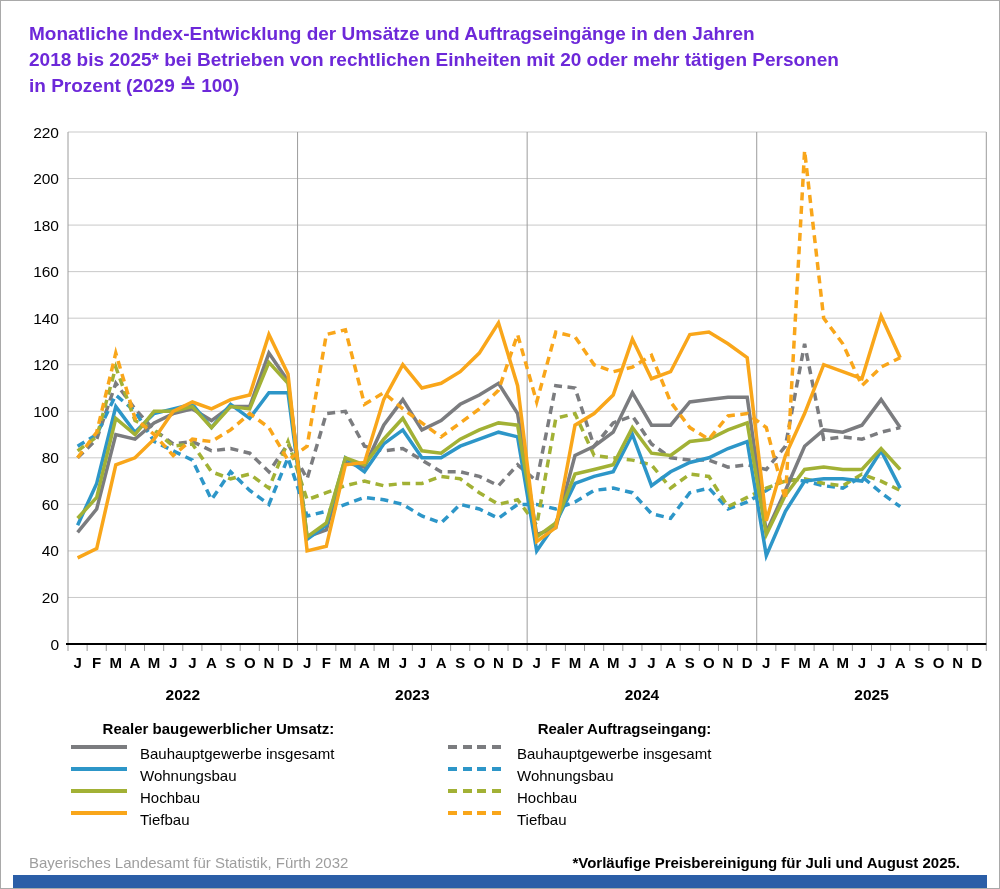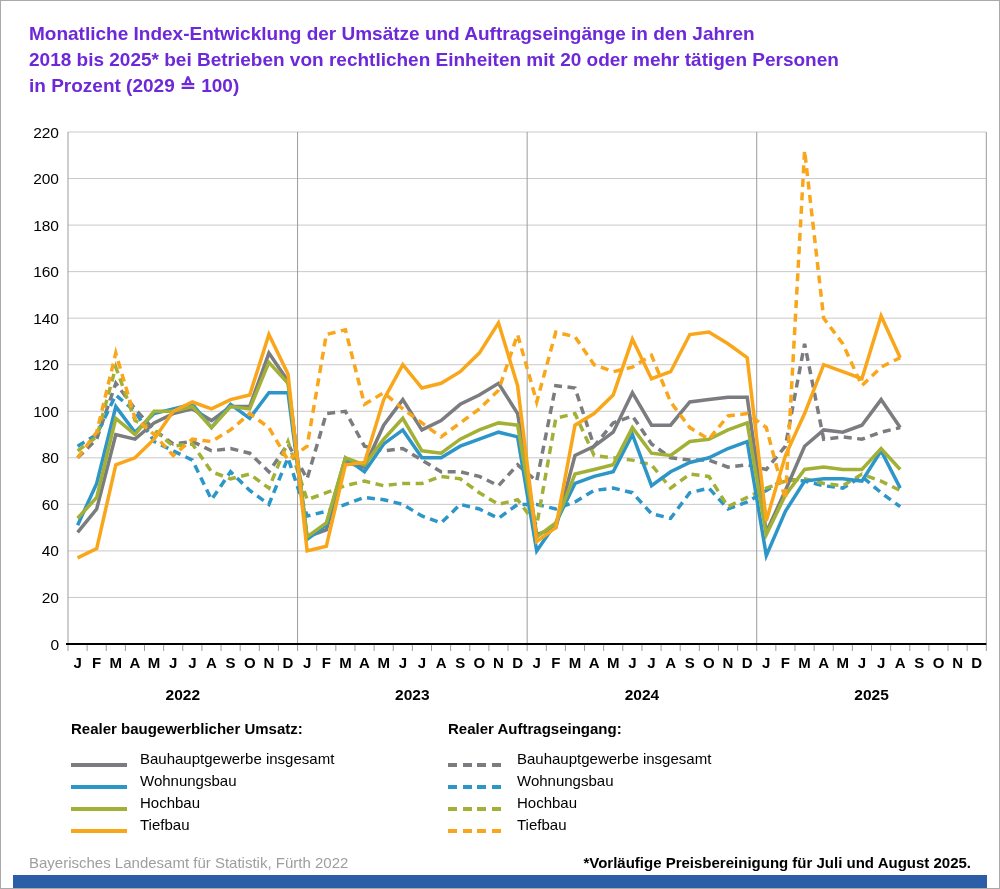--- a/index.html
+++ b/index.html
@@ -9,27 +9,27 @@
     border:1px solid #a9a9a9;box-sizing:border-box;
   }
   .title{
     position:absolute;left:28px;top:20px;width:950px;
     font-size:19px;line-height:26px;font-weight:700;color:#6d28d9;
   }
   #chart-svg{position:absolute;left:0;top:118px;}
   .legend{position:absolute;top:719px;}
   .legend.col-left{left:70px;}
   .legend.col-right{left:447px;}
-  .legend-header{font-size:15px;font-weight:700;margin-bottom:8px;}
-  .legend-item{display:flex;align-items:flex-end;height:22px;}
+  .legend-header{font-size:15px;font-weight:700;margin-bottom:8px;text-align:right;}
+  .legend-item{display:flex;align-items:flex-start;height:22px;}
   .swatch{width:56px;height:4px;margin-right:13px;flex:0 0 56px;}
   .legend-label{font-size:15px;color:#000;white-space:nowrap;}
   .footer{position:absolute;left:28px;right:28px;top:853px;height:20px;}
   .footer-source{position:absolute;left:0;top:0;font-size:15px;color:#9e9e9e;}
-  .footer-note{position:absolute;right:0;top:0;font-size:15px;font-weight:700;color:#000;}
+  .footer-note{position:absolute;right:11px;top:0;font-size:15px;font-weight:700;color:#000;}
   .bottom-bar{position:absolute;left:12px;right:12px;top:874px;height:13px;}
 </style>
 </head>
 <body>
 
 <div class="title">
   <div>Monatliche Index-Entwicklung der Umsätze und Auftragseingänge in den Jahren</div>
   <div>2018 bis 2025* bei Betrieben von rechtlichen Einheiten mit 20 oder mehr tätigen Personen</div>
   <div>in Prozent (2029 ≙ 100)</div>
 </div>
@@ -225,17 +225,17 @@
         <span class="legend-label">Hochbau</span>
       </div>
       <div class="legend-item">
         <span class="swatch" style="background: repeating-linear-gradient(90deg, rgb(249, 166, 26) 0px, rgb(249, 166, 26) 9px, transparent 9px, transparent 14.5px);"></span>
         <span class="legend-label">Tiefbau</span>
       </div>
     </div>
 </div>
 
 <div class="footer">
-  <div class="footer-source">Bayerisches Landesamt für Statistik, Fürth 2022</div>
+  <div class="footer-source">Bayerisches Landesamt für Statistik, Fürth 2032</div>
   <div class="footer-note">*Vorläufige Preisbereinigung für Juli und August 2025.</div>
 </div>
 
 <div class="bottom-bar" style="background: rgb(43, 94, 167);"></div>
 
 </body></html>

